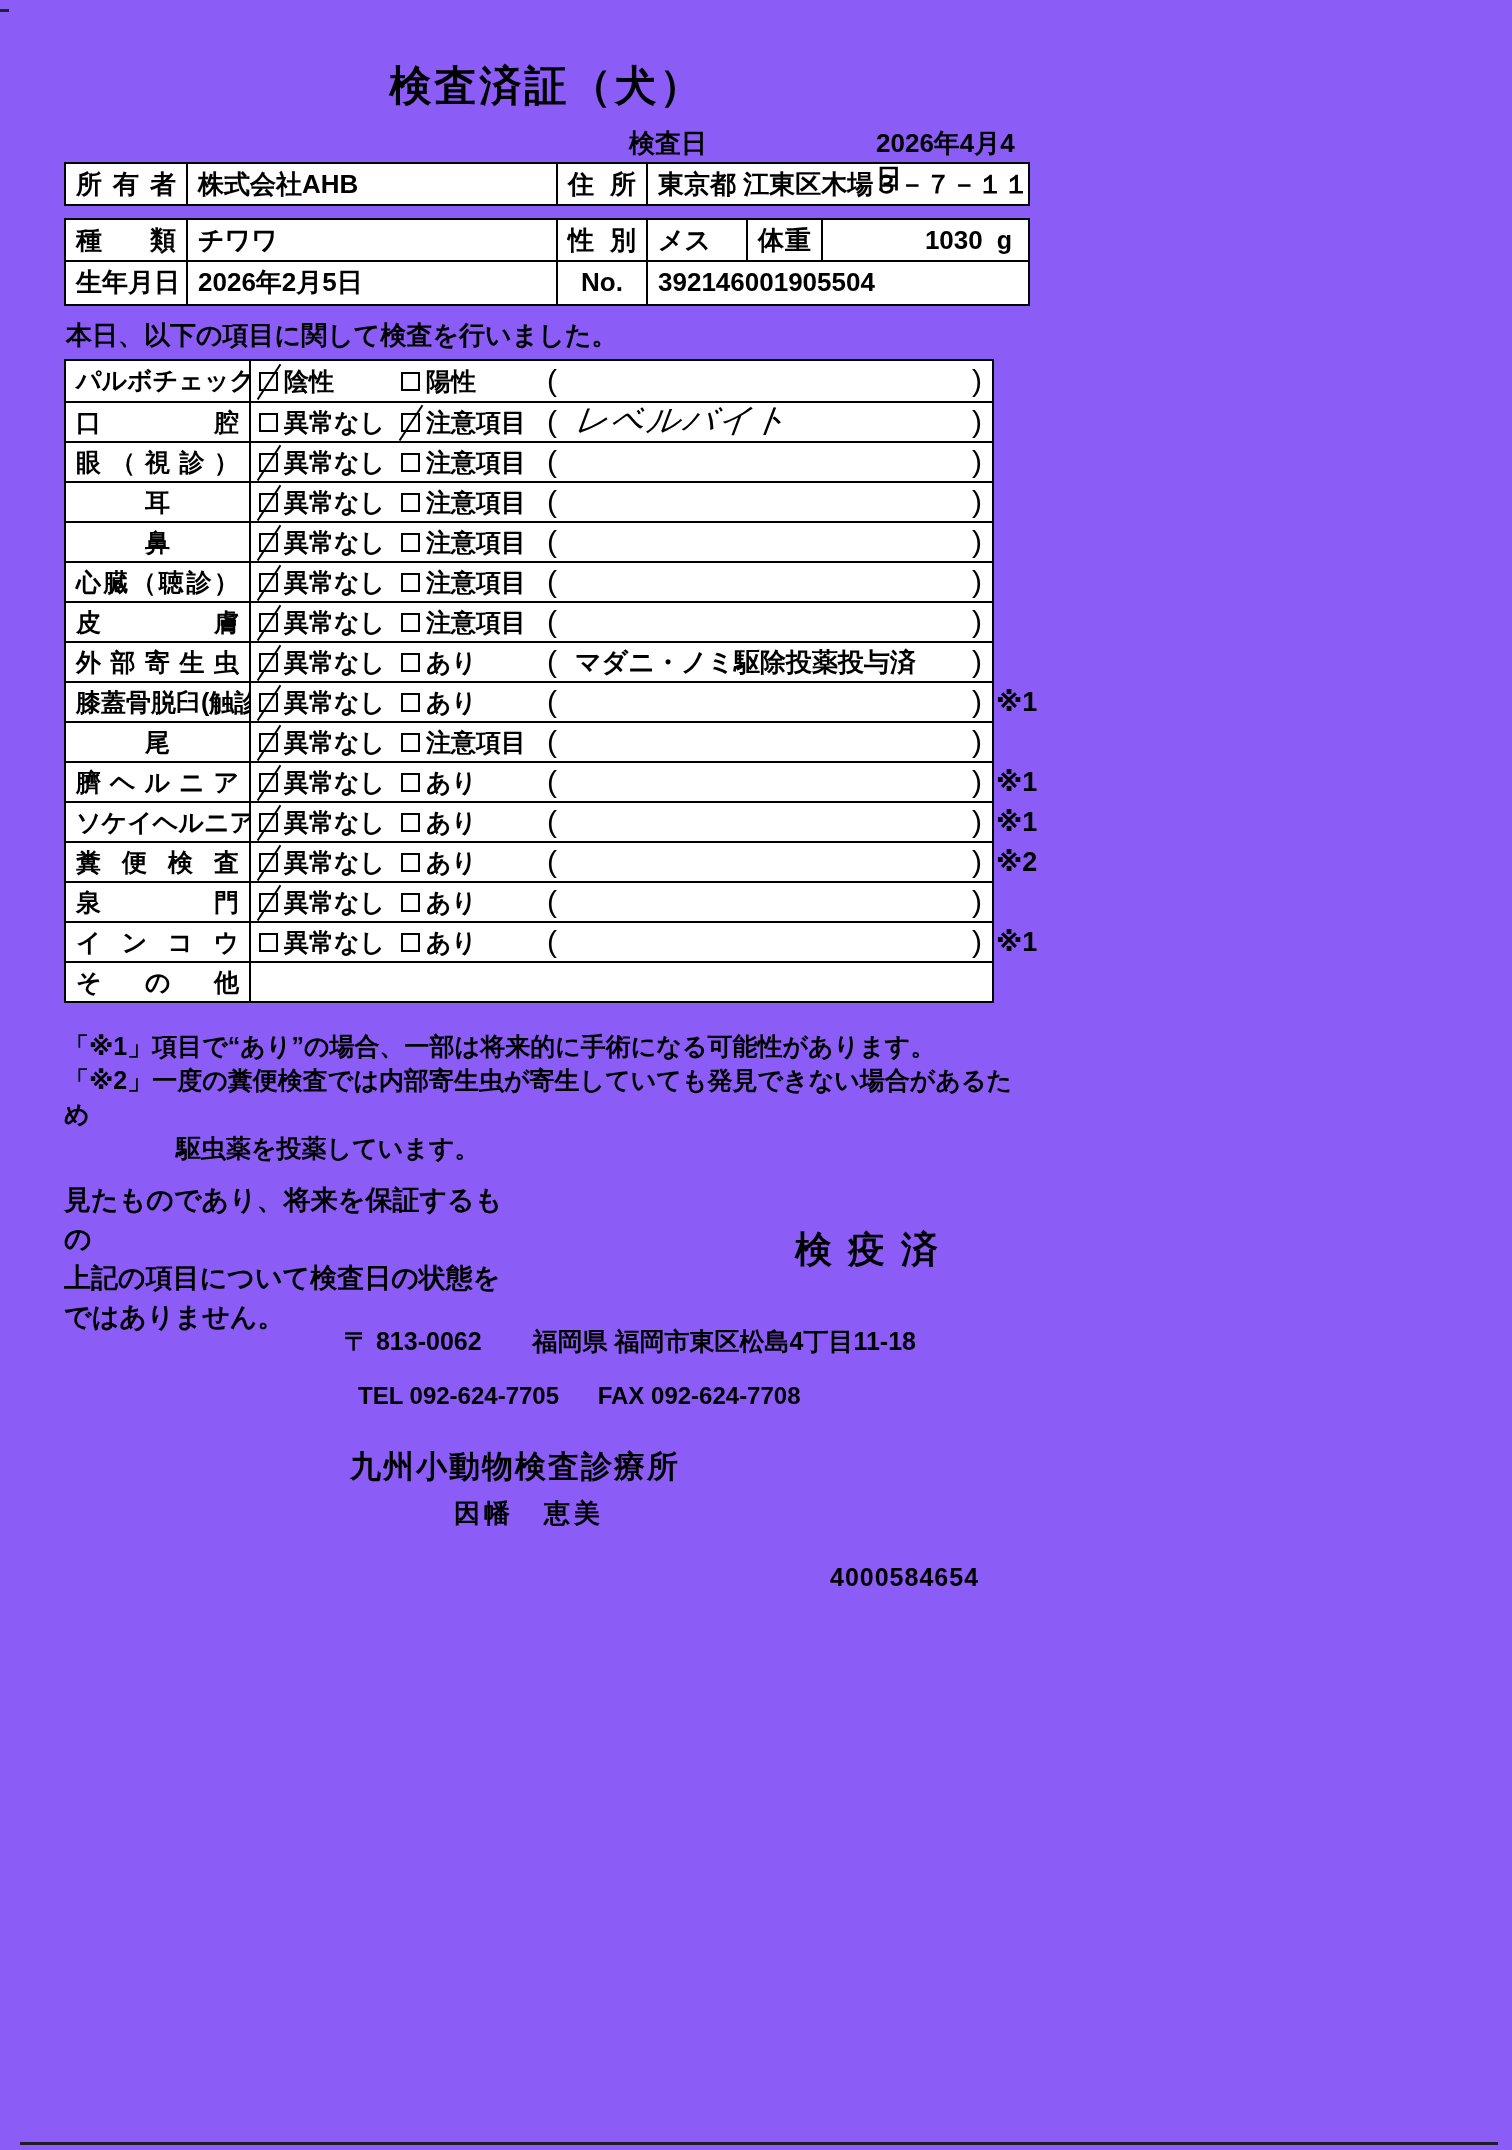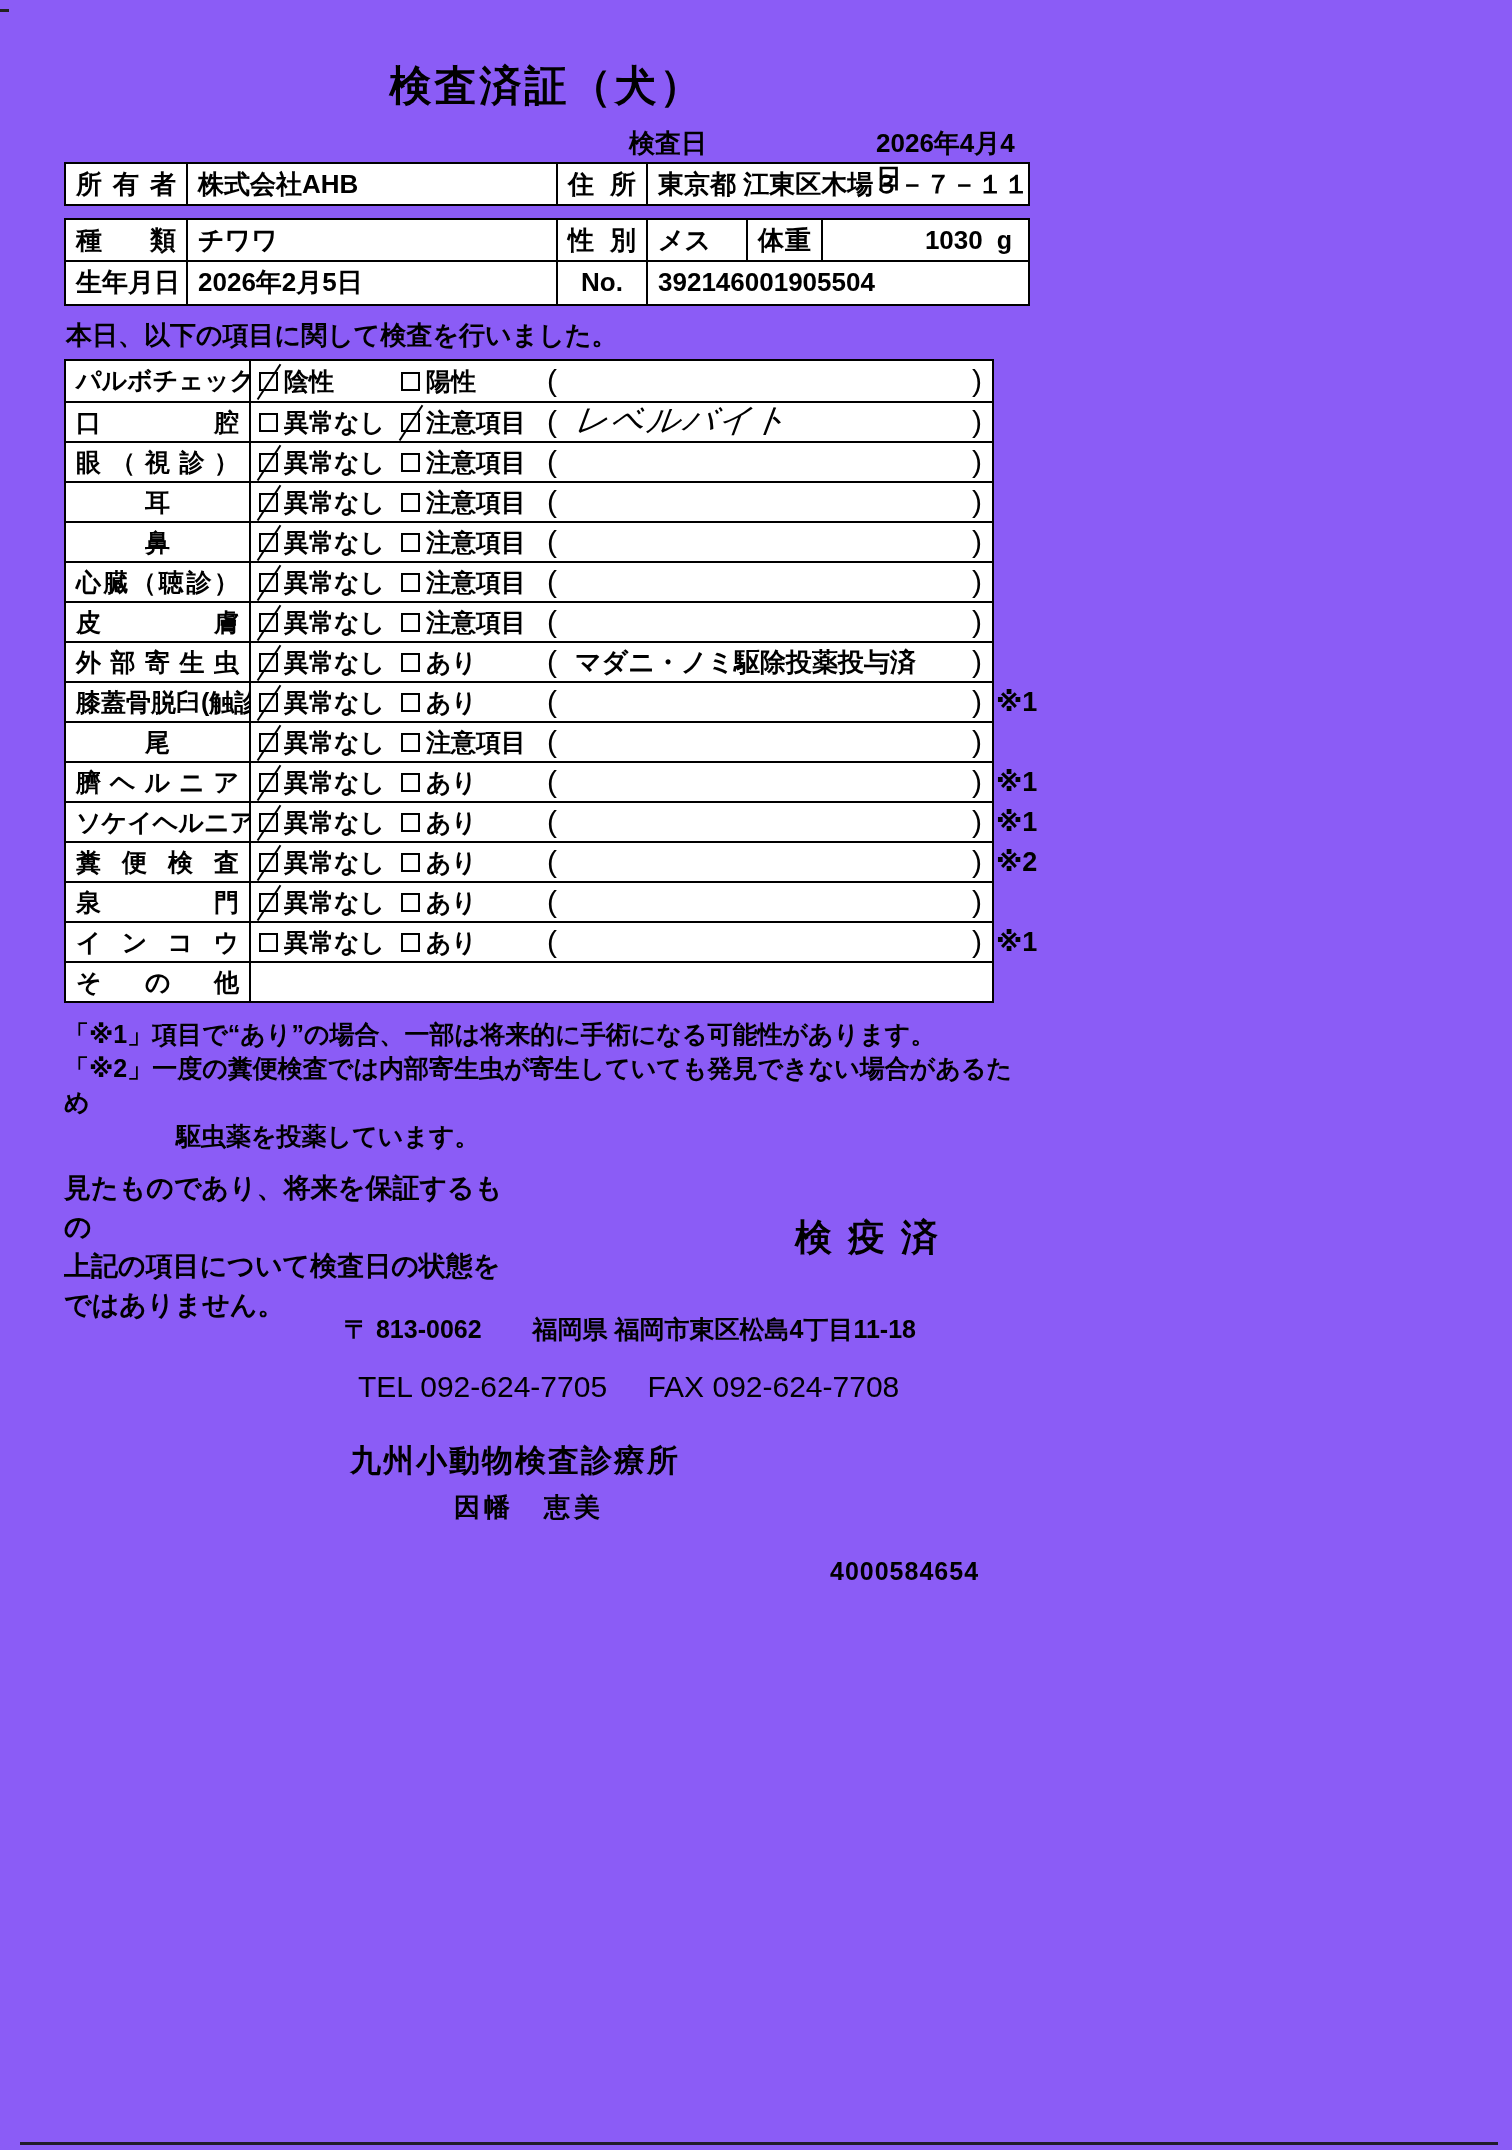--- a/index.html
+++ b/index.html
@@ -42,30 +42,30 @@
   .pc{right:10px;font-size:30px;font-weight:400;}
   .note{position:absolute;left:324px;top:0;bottom:0;display:flex;align-items:center;
         font-size:26px;font-weight:700;white-space:nowrap;}
   .note.hand{font-size:33px;font-weight:400;font-style:italic;transform:skewX(-7deg);letter-spacing:2px;top:-4px;}
   .cb{position:relative;flex:none;width:15px;height:15px;border:2px solid #000;margin-right:6px;box-sizing:content-box;}
   .cb.checked::after{content:"";position:absolute;left:7px;top:-13px;width:2.4px;height:42px;background:#000;
         transform:rotate(33deg);transform-origin:center;}
   .ref{position:absolute;right:-56px;top:0;bottom:0;width:52px;display:flex;align-items:center;
        font-size:27px;font-weight:700;}
 
-  .footnotes{margin-top:14px;font-size:25px;font-weight:700;line-height:34px;}
+  .footnotes{margin-top:26px;font-size:25px;font-weight:700;line-height:34px;}
   .footnotes .indent{padding-left:112px;}
 
   .discwrap{position:relative;margin-top:16px;height:130px;}
   .disclaimer{width:440px;font-size:27px;font-weight:700;line-height:39px;}
   .stamp{position:absolute;left:731px;top:44px;font-size:37px;font-weight:700;letter-spacing:16px;white-space:nowrap;}
 
   .addrline{margin:14px 0 0 280px;font-size:25px;font-weight:700;white-space:nowrap;}
   .addrline .apart{margin-left:44px;}
-  .telline{margin:24px 0 0 294px;font-size:30px;font-weight:400;white-space:nowrap;}
+  .telline{margin:24px 0 0 294px;font-size:24px;font-weight:700;white-space:nowrap;}
   .telline .apart{margin-left:32px;}
   .clinicname{margin:36px 0 0 286px;font-size:31px;font-weight:700;letter-spacing:2px;}
   .examiner{margin:8px 0 0 390px;font-size:26px;font-weight:700;letter-spacing:4px;}
   .serial{margin:32px 0 0 766px;font-size:25px;font-weight:700;letter-spacing:1px;}
 
   .scanline{position:absolute;left:20px;bottom:5px;width:1478px;height:3px;background:#151515;opacity:.9;}
   .cornermark{position:absolute;left:0;top:9px;width:9px;height:3px;background:#222;}
 </style>
 </head>
 <body>

